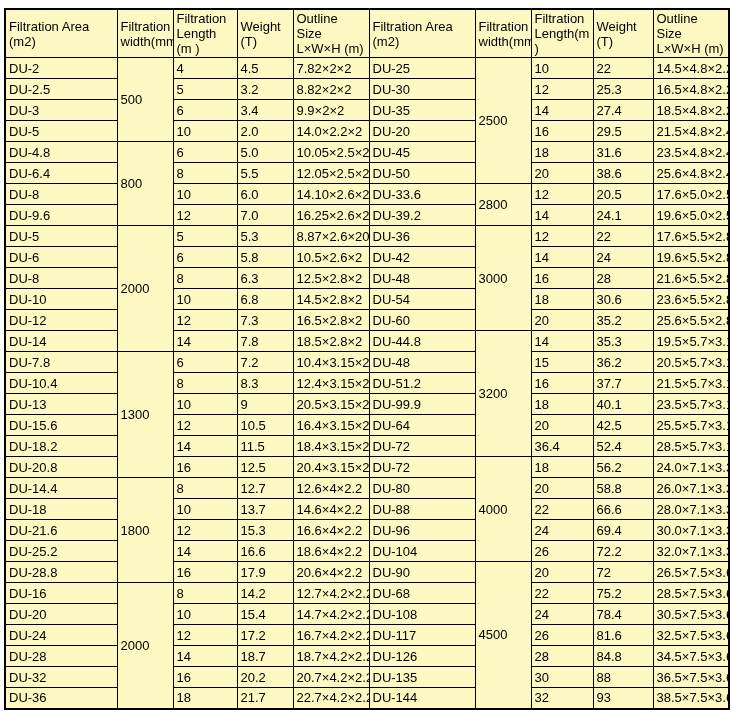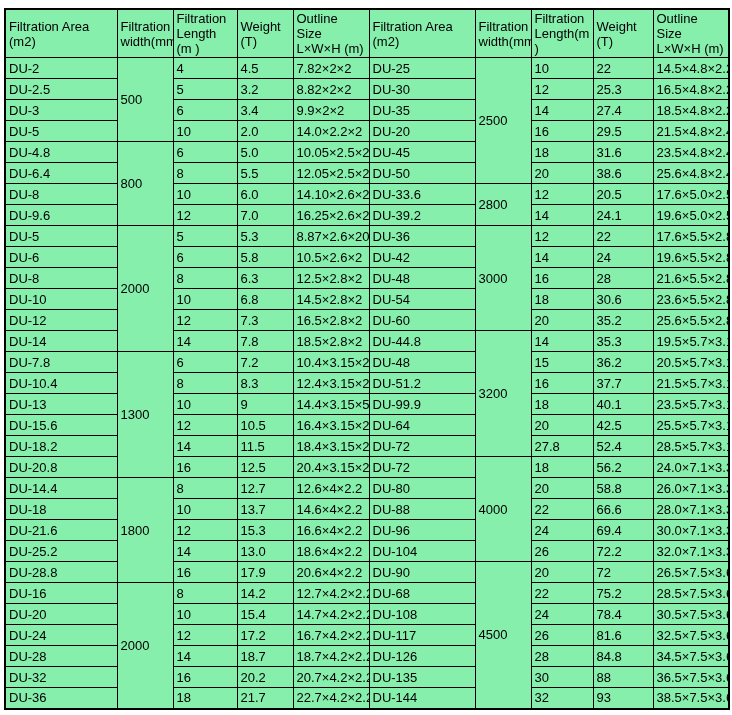--- a/index.html
+++ b/index.html
@@ -6,21 +6,21 @@
   html, body {
     margin: 0;
     background: #ffffff;
     font-family: "Liberation Sans", "DejaVu Sans", sans-serif;
   }
   body { padding: 8px 4px; width: 732px; }
   table.spec {
     border-collapse: collapse;
     width: 724px;
     table-layout: fixed;
-    background: #86efac;
+    background: #fef9c3;
     border: 2px solid #000;
   }
   table.spec th, table.spec td {
     border: 1px solid #000;
     font-size: 13px;
     line-height: 15px;
     color: #000;
     font-weight: normal;
     text-align: left;
     padding: 1px 2px 1px 3px;
@@ -237,21 +237,21 @@
         <td>12.4×3.15×2</td>
         <td>DU-51.2</td>
         <td>16</td>
         <td>37.7</td>
         <td>21.5×5.7×3.1</td>
       </tr>
       <tr>
         <td>DU-13</td>
         <td>10</td>
         <td>9</td>
-        <td>14.4×3.15×5</td>
+        <td>20.5×3.15×2</td>
         <td>DU-99.9</td>
         <td>18</td>
         <td>40.1</td>
         <td>23.5×5.7×3.1</td>
       </tr>
       <tr>
         <td>DU-15.6</td>
         <td>12</td>
         <td>10.5</td>
         <td>16.4×3.15×2</td>
@@ -259,21 +259,21 @@
         <td>20</td>
         <td>42.5</td>
         <td>25.5×5.7×3.1</td>
       </tr>
       <tr>
         <td>DU-18.2</td>
         <td>14</td>
         <td>11.5</td>
         <td>18.4×3.15×2</td>
         <td>DU-72</td>
-        <td>27.8</td>
+        <td>36.4</td>
         <td>52.4</td>
         <td>28.5×5.7×3.1</td>
       </tr>
       <tr>
         <td>DU-20.8</td>
         <td>16</td>
         <td>12.5</td>
         <td>20.4×3.15×2</td>
         <td>DU-72</td>
         <td rowspan="5">4000</td>
@@ -308,21 +308,21 @@
         <td>15.3</td>
         <td>16.6×4×2.2</td>
         <td>DU-96</td>
         <td>24</td>
         <td>69.4</td>
         <td>30.0×7.1×3.3</td>
       </tr>
       <tr>
         <td>DU-25.2</td>
         <td>14</td>
-        <td>13.0</td>
+        <td>16.6</td>
         <td>18.6×4×2.2</td>
         <td>DU-104</td>
         <td>26</td>
         <td>72.2</td>
         <td>32.0×7.1×3.3</td>
       </tr>
       <tr>
         <td>DU-28.8</td>
         <td>16</td>
         <td>17.9</td>

